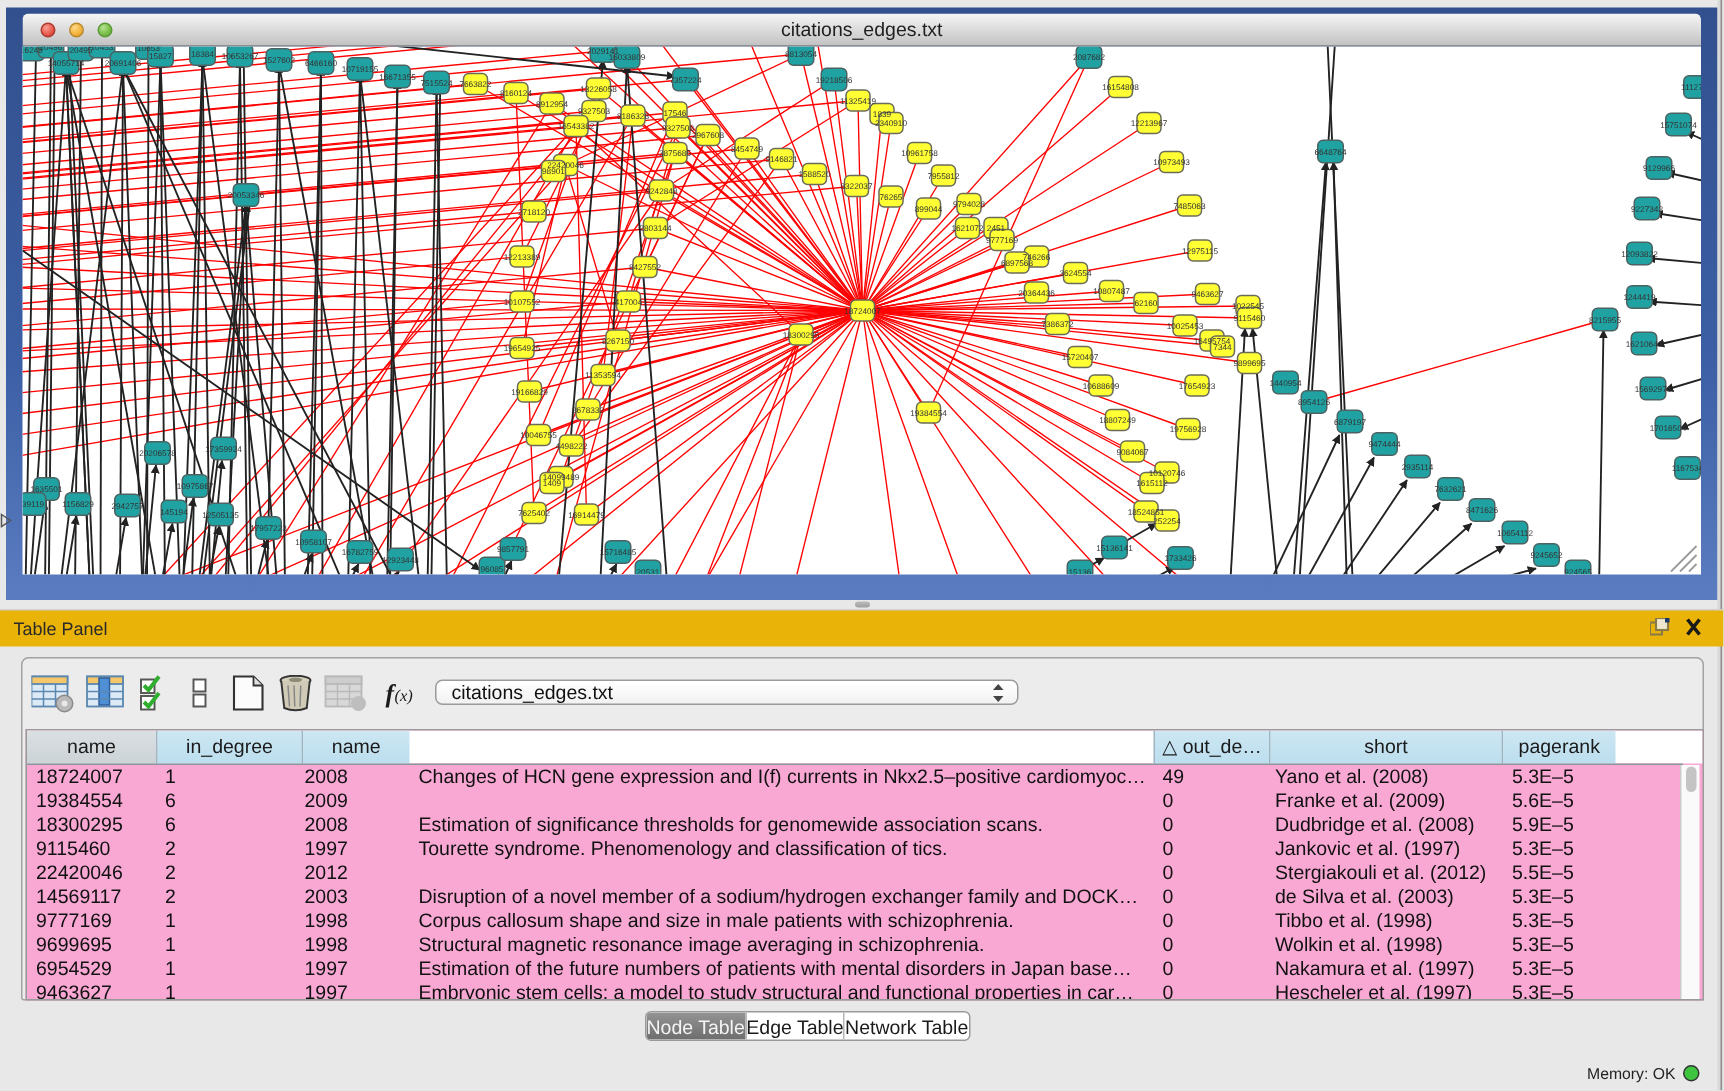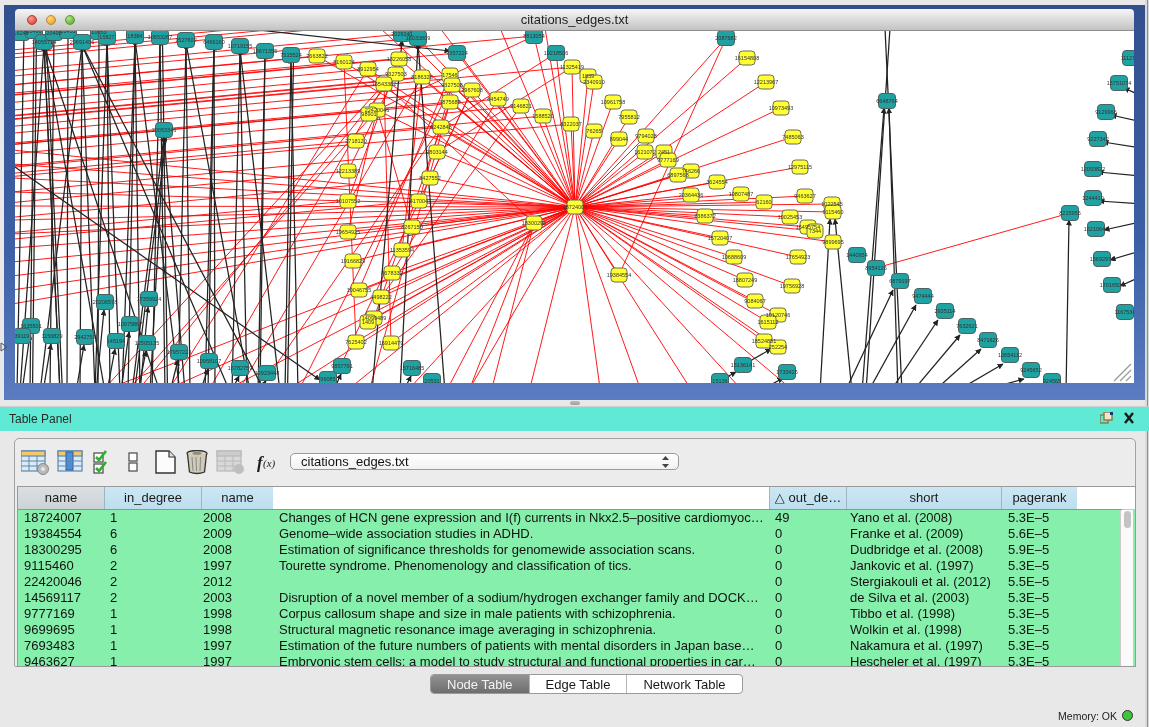--- a/index.html
+++ b/index.html
@@ -6,36 +6,36 @@
 .frame{position:absolute;left:4px;top:5px;width:1141px;height:395px;background:linear-gradient(#32508e,#3c5fa5 60%,#5b7cc0);border-radius:0}
 .titlebar{position:absolute;left:11px;top:4px;width:1119px;height:22px;border-radius:4px 4px 0 0;background:linear-gradient(#f6f6f6,#d2d2d2 70%,#c3c3c3);border-bottom:1px solid #8f8f8f}
 .titlebar .tl{position:absolute;top:6px;width:10px;height:10px;border-radius:50%}
 .tl.r{left:12px;background:radial-gradient(circle at 35% 30%,#fa9d93,#ea5f52 55%,#c33a2b);border:.5px solid #b03a30}
 .tl.y{left:31px;background:radial-gradient(circle at 35% 30%,#fbd98a,#f5b53c 55%,#d6952b);border:.5px solid #ba8a2e}
 .tl.g{left:50px;background:radial-gradient(circle at 35% 30%,#b6e294,#7cc04a 55%,#5ba133);border:.5px solid #5d9a38}
 .title{text-align:center;font-size:13px;line-height:21px;color:#1f1f1f}
 .canvas{position:absolute;left:11px;top:26px;width:1119px;height:352px;background:#fff;overflow:hidden}
 .rightstrip{position:absolute;right:0;top:0;width:4px;height:727px;background:#d9d9d9}
 .rightline{position:absolute;right:1px;top:0;width:1px;height:727px;background:#8e8e8e}
-.tp-bar{position:absolute;left:0;top:406px;width:1149px;height:25px;background:#5eead4;border-top:1px solid #cfcfcf}
+.tp-bar{position:absolute;left:0;top:406px;width:1149px;height:25px;background:#eab308;border-top:1px solid #cfcfcf}
 .tp-bar span{position:absolute;left:9px;top:5px;font-size:12px;color:#2a2a2a}
 .panel{position:absolute;left:14px;top:438px;width:1122px;height:229px;border:1px solid #a2a2a2;border-radius:5px 5px 2px 2px;background:#ececec}
 .toolbar{position:absolute;left:0;top:0;width:100%;height:46px}
 .combo{position:absolute;left:275px;top:14px;width:389px;height:17px;background:linear-gradient(#fff,#f2f2f2);border:1px solid #9b9b9b;border-radius:5px;font-size:13px;color:#111;padding-left:10px;line-height:16px}
-.table{position:absolute;left:2px;top:47px;width:1119px;height:181px;background:#86efac;border:1px solid #9a9a9a;overflow:hidden}
+.table{position:absolute;left:2px;top:47px;width:1119px;height:181px;background:#f9a8d4;border:1px solid #9a9a9a;overflow:hidden}
 .thead{position:absolute;left:0;top:0;width:100%;height:22px;background:#fff}
 .th{position:absolute;top:0;height:22px;border-left:1px solid #9fb6c2;font-size:13px;color:#1a1a1a;text-align:center;line-height:21px;background:linear-gradient(#cde7f3,#bcdeee)}
 .tbody{position:absolute;left:0;top:22px;width:1104px;height:158px;border-top:1px solid #88979e}
 .trow{position:relative;height:16px;font-size:13px;color:#111;white-space:nowrap}
 .c{position:absolute;top:0;line-height:16px}
 .c0{left:6px}.c1{left:92px}.c2{left:185px}.c3{left:261px}.c4{left:757px}.c5{left:832px}.c6{left:990px}
 .vsb{position:absolute;right:2px;top:23px;width:13px;height:157px;background:#fafafa;border-left:1px solid #ccc}
 .vsb .thumb{position:absolute;left:3px;top:1px;width:7px;height:17px;border-radius:4px;background:#c4c4c4}
 .tabs{position:absolute;left:430px;top:674px;height:20px;border:1px solid #9a9a9a;border-radius:4px;background:#fff;display:flex;overflow:hidden}
-.tab{font-size:13px;line-height:19px;padding:0 16px;color:#1a1a1a}
+.tab{font-size:13px;line-height:19px;padding:0 0;color:#1a1a1a}
 .tab.sel{background:linear-gradient(#939393,#6e6e6e);color:#f4f4f4}
 .tab+.tab{border-left:1px solid #b5b5b5}
 .mem{position:absolute;right:32px;top:710px;font-size:10.5px;color:#222}
 .memdot{position:absolute;left:1122px;top:710px;width:11px;height:11px;border-radius:50%;background:#3ec43e;border:1px solid #333}
 .tpicons{position:absolute;right:13px;top:412px;width:36px;height:13px}
 </style></head>
 <body>
 <div class="frame">
 <div class="titlebar">
       <div class="tl r"></div>
@@ -697,21 +697,20 @@
           <div class="c c2">2008</div>
           <div class="c c3">Changes of HCN gene expression and I(f) currents in Nkx2.5–positive cardiomyoc…</div>
           <div class="c c4">49</div>
           <div class="c c5">Yano et al. (2008)</div>
           <div class="c c6">5.3E–5</div>
         </div>
 <div class="trow">
           <div class="c c0">19384554</div>
           <div class="c c1">6</div>
           <div class="c c2">2009</div>
-          <div class="c c3">Genome–wide association studies in ADHD.</div>
           <div class="c c4">0</div>
           <div class="c c5">Franke et al. (2009)</div>
           <div class="c c6">5.6E–5</div>
         </div>
 <div class="trow">
           <div class="c c0">18300295</div>
           <div class="c c1">6</div>
           <div class="c c2">2008</div>
           <div class="c c3">Estimation of significance thresholds for genomewide association scans.</div>
           <div class="c c4">0</div>
@@ -756,21 +755,21 @@
 <div class="trow">
           <div class="c c0">9699695</div>
           <div class="c c1">1</div>
           <div class="c c2">1998</div>
           <div class="c c3">Structural magnetic resonance image averaging in schizophrenia.</div>
           <div class="c c4">0</div>
           <div class="c c5">Wolkin et al. (1998)</div>
           <div class="c c6">5.3E–5</div>
         </div>
 <div class="trow">
-          <div class="c c0">7693483</div>
+          <div class="c c0">6954529</div>
           <div class="c c1">1</div>
           <div class="c c2">1997</div>
           <div class="c c3">Estimation of the future numbers of patients with mental disorders in Japan base…</div>
           <div class="c c4">0</div>
           <div class="c c5">Nakamura et al. (1997)</div>
           <div class="c c6">5.3E–5</div>
         </div>
 <div class="trow">
           <div class="c c0">9463627</div>
           <div class="c c1">1</div>

